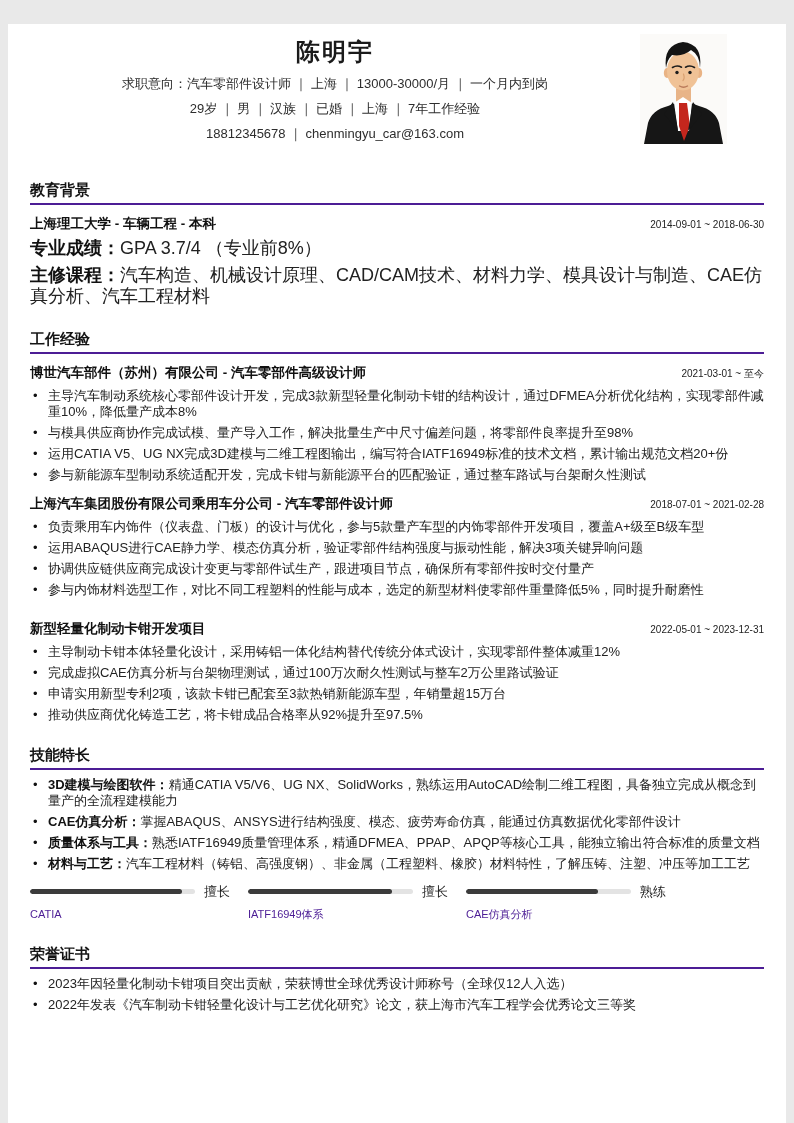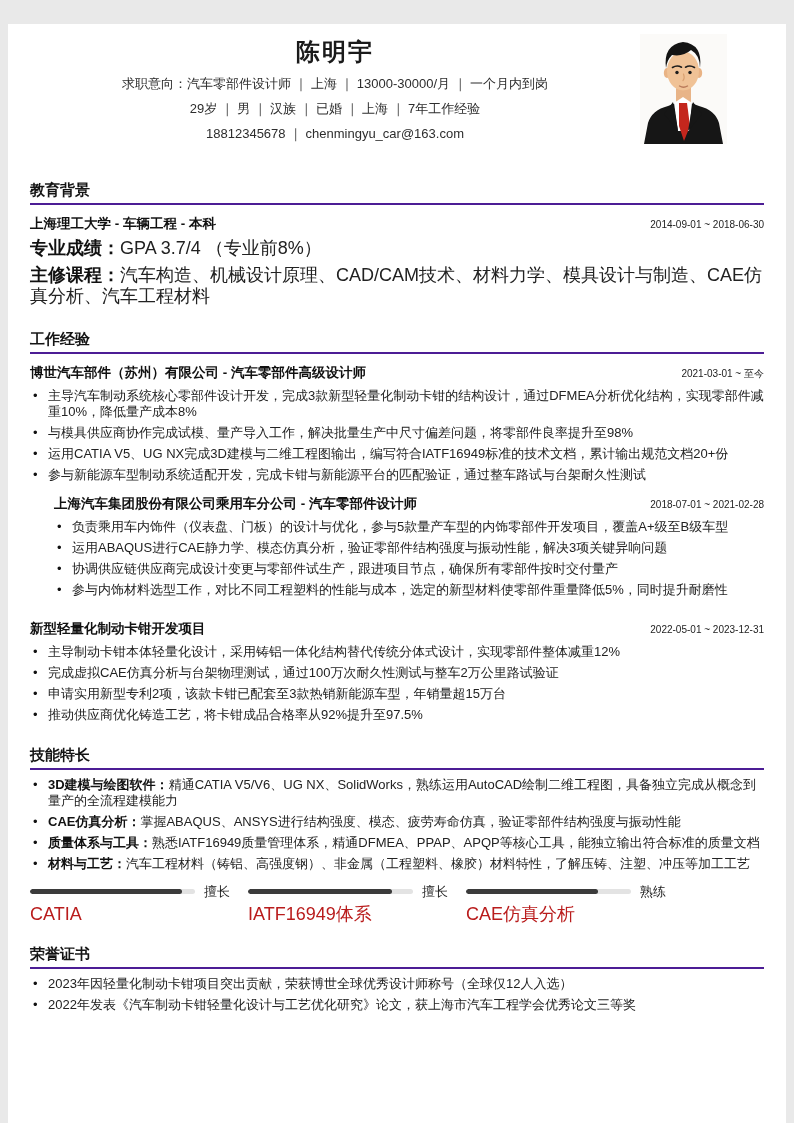--- a/index.html
+++ b/index.html
@@ -26,42 +26,42 @@
   .contact-line { margin-top:8px; font-size:13px; line-height:17px; color:#2d2d2d; }
   .photo-wrap { width:87px; height:110px; margin:10px 37px 0 0; flex:0 0 auto; }
   .photo-wrap svg { display:block; width:87px; height:110px; }
   
   .section { margin-top:22px; }
   .section--education { margin-top:36px; }
   .section-title {
     font-size:15px; line-height:19px; font-weight:bold; color:#141414;
     padding-bottom:4px; border-bottom:2px solid #4c1d95;
   }
-  .entry + .entry { margin-top:12px;margin-left:24px; }
+  .entry + .entry { margin-top:12px; }
   .entry-header { display:flex; justify-content:space-between; align-items:baseline; margin-top:10px; }
   .entry-title { font-size:13.5px; font-weight:bold; line-height:17px; color:#111; }
   .entry-date { font-size:10px; color:#222; white-space:nowrap; }
   .kv { margin-top:6px; font-size:18px; line-height:21px; color:#222; }
   .kv-label { font-weight:bold; color:#111; }
   ul.bullets { margin:7px 0 0 0; padding:0; list-style:none; }
   ul.bullets li {
     position:relative; padding-left:18px;
     font-size:13px; line-height:16px; margin-bottom:5px; color:#222;
   }
   ul.bullets li::before { content:"•"; position:absolute; left:3px; top:0; color:#111; }
   ul.bullets li:last-child { margin-bottom:0; }
   .skill-label { font-weight:bold; color:#111; }
   
   .bars { display:flex; margin-top:12px; }
   .bar-col { width:218px; flex:0 0 auto; }
   .bar-row { display:flex; align-items:center; }
   .bar-track { width:165px; height:5px; border-radius:3px; background:#e3e3e3; overflow:hidden; }
   .bar-fill { height:5px; border-radius:3px; background:#3b3b3b; }
   .bar-level { font-size:13px; line-height:15px; margin-left:9px; color:#1e1e1e; }
-  .bar-name { margin-top:8px; font-size:18px; line-height:15px; color:#b91c1c; }
+  .bar-name { margin-top:8px; font-size:11px; line-height:15px; color:#4c1d95; }
 </style>
 </head>
 <body>
 
 <div class="page">
 
   <div class="header">
     <div class="header-left">
       <div class="name">陈明宇</div>
       <div class="contact-line">求职意向：汽车零部件设计师 ｜ 上海 ｜ 13000-30000/月 ｜ 一个月内到岗</div>
@@ -159,21 +159,21 @@
           <li>申请实用新型专利2项，该款卡钳已配套至3款热销新能源车型，年销量超15万台</li>
           <li>推动供应商优化铸造工艺，将卡钳成品合格率从92%提升至97.5%</li>
         </ul>
     </div>
   </div>
 
   <div class="section">
     <div class="section-title">技能特长</div>
     <ul class="bullets">
       <li><span class="skill-label">3D建模与绘图软件：</span><span>精通CATIA V5/V6、UG NX、SolidWorks，熟练运用AutoCAD绘制二维工程图，具备独立完成从概念到量产的全流程建模能力</span></li>
-      <li><span class="skill-label">CAE仿真分析：</span><span>掌握ABAQUS、ANSYS进行结构强度、模态、疲劳寿命仿真，验证零部件结构强度与振动性能</span></li>
+      <li><span class="skill-label">CAE仿真分析：</span><span>掌握ABAQUS、ANSYS进行结构强度、模态、疲劳寿命仿真，能通过仿真数据优化零部件设计</span></li>
       <li><span class="skill-label">质量体系与工具：</span><span>熟悉IATF16949质量管理体系，精通DFMEA、PPAP、APQP等核心工具，能独立输出符合标准的质量文档</span></li>
       <li><span class="skill-label">材料与工艺：</span><span>汽车工程材料（铸铝、高强度钢）、非金属（工程塑料、橡胶）材料特性，了解压铸、注塑、冲压等加工工艺</span></li>
     </ul>
     <div class="bars">
       <div class="bar-col">
         <div class="bar-row">
           <div class="bar-track">
               <div class="bar-fill" style="width: 92%;"></div>
             </div>
           <span class="bar-level">擅长</span>

